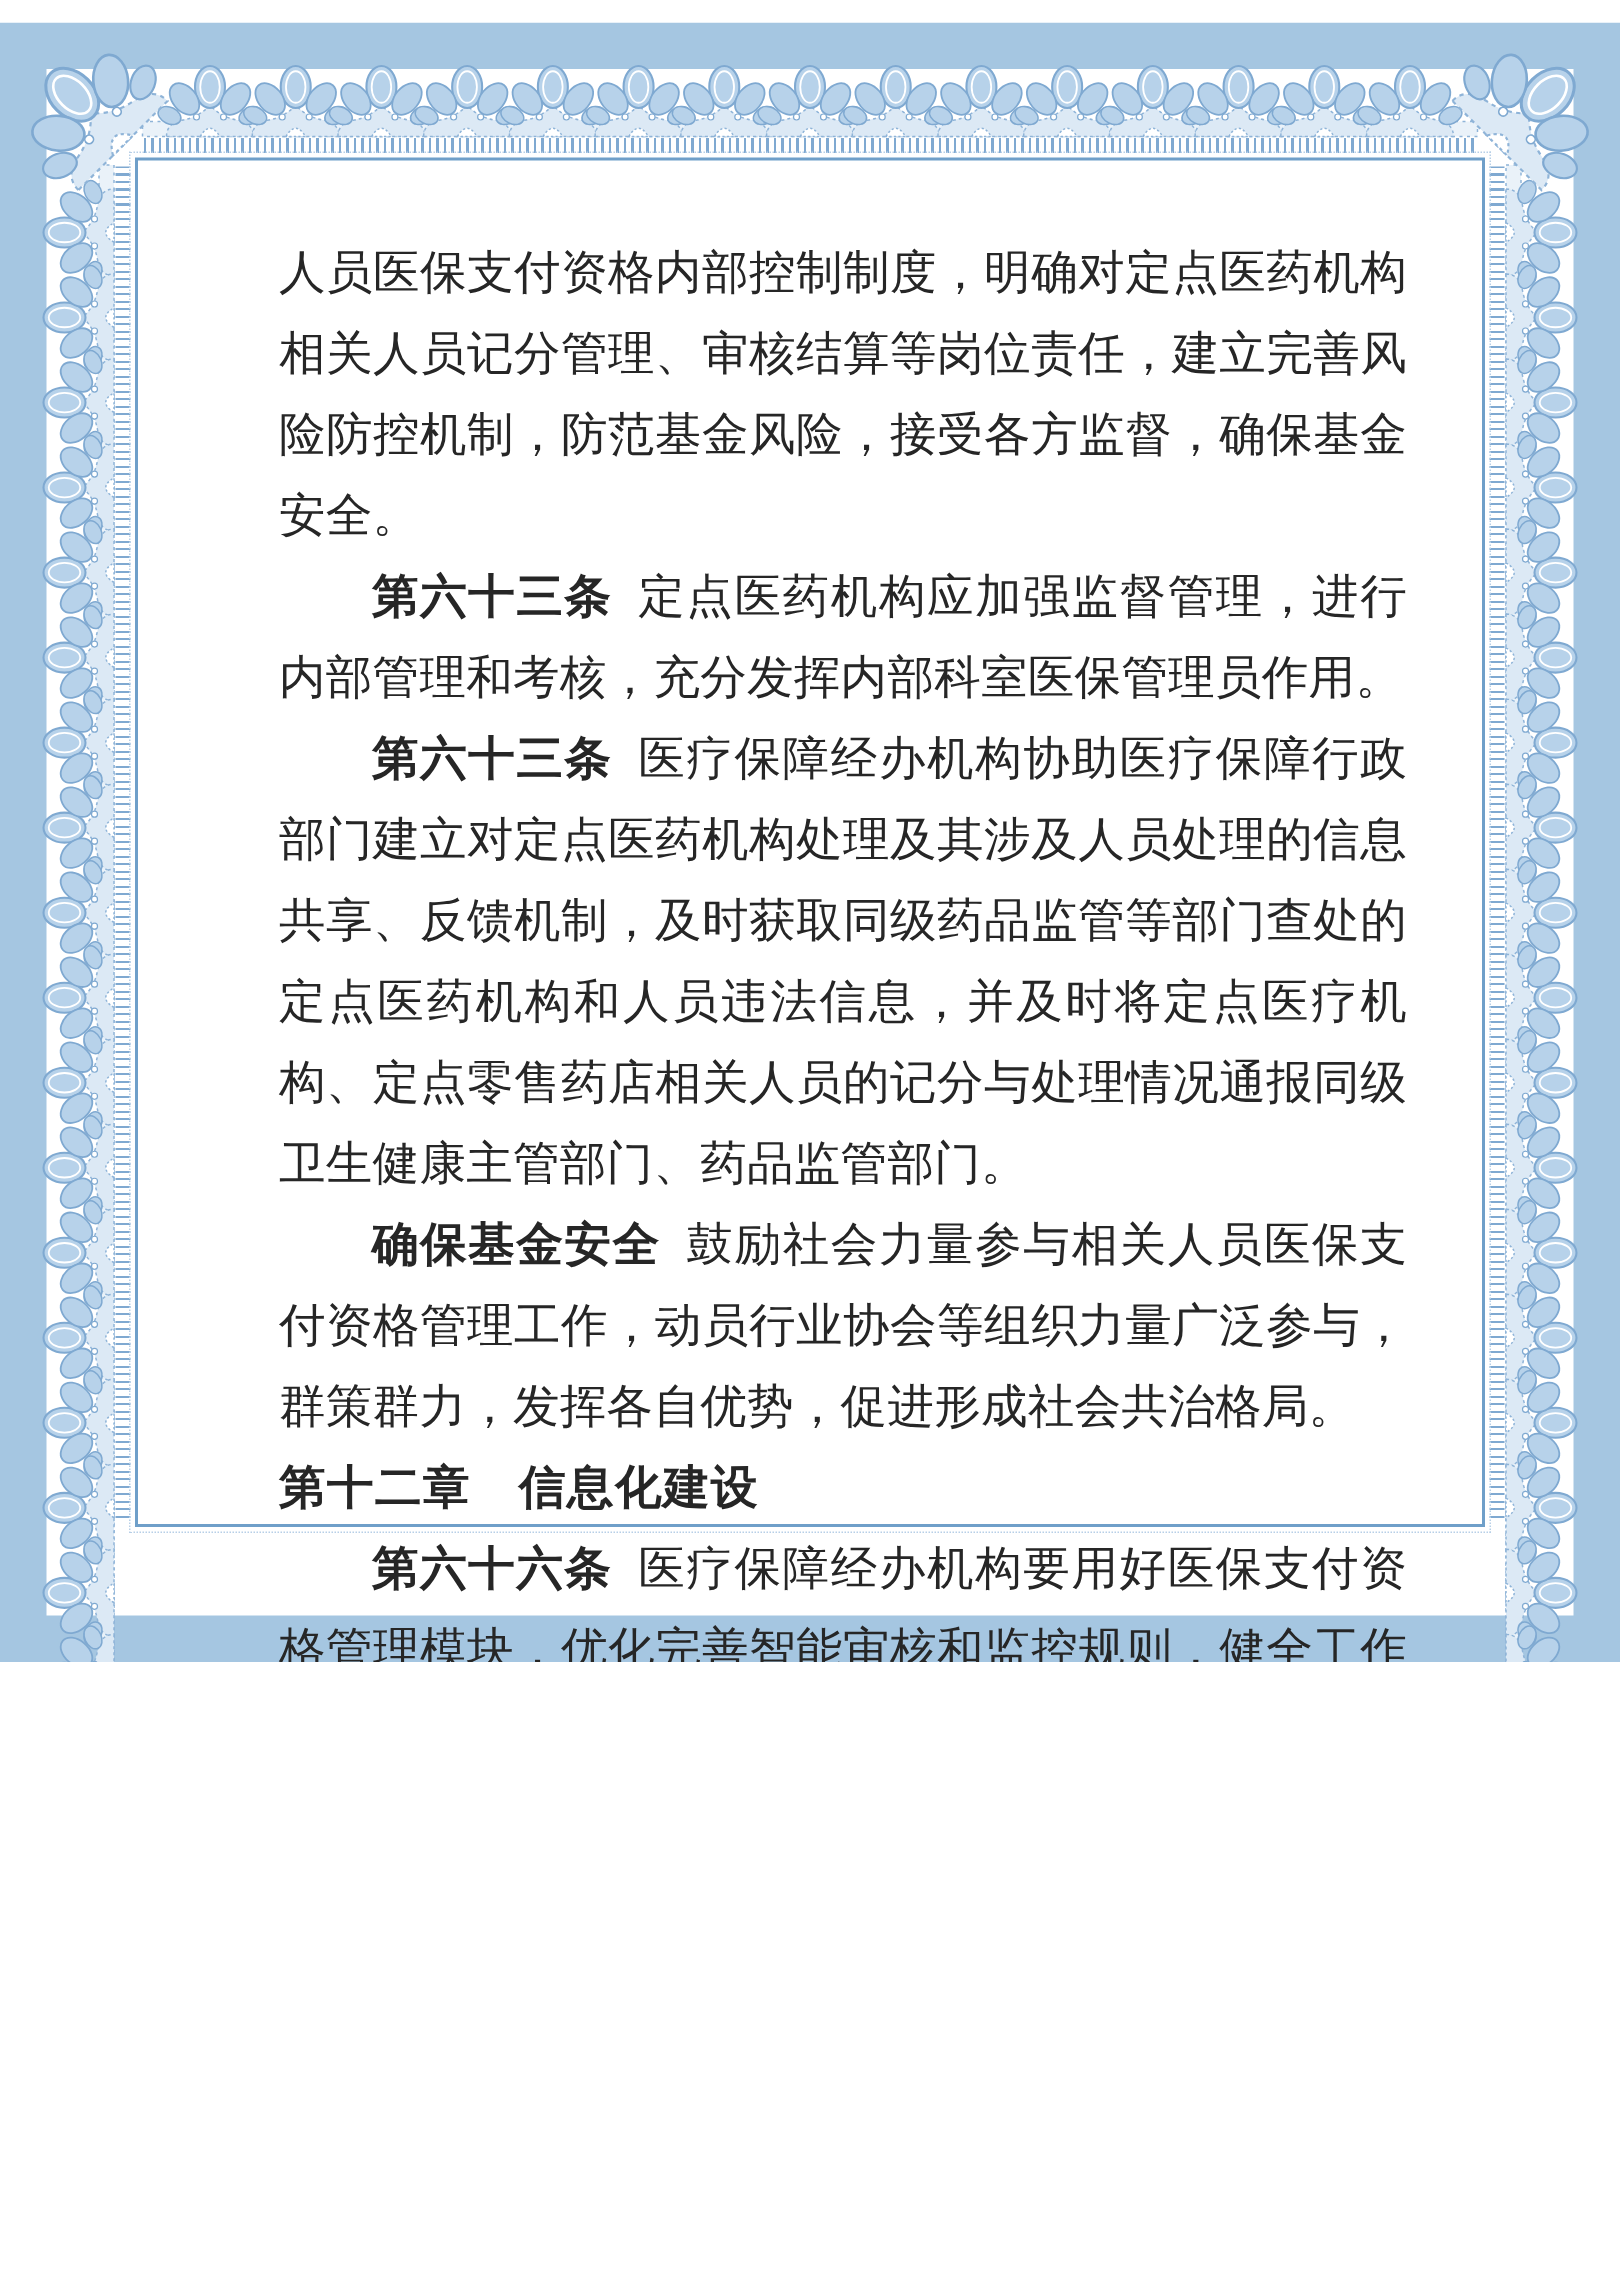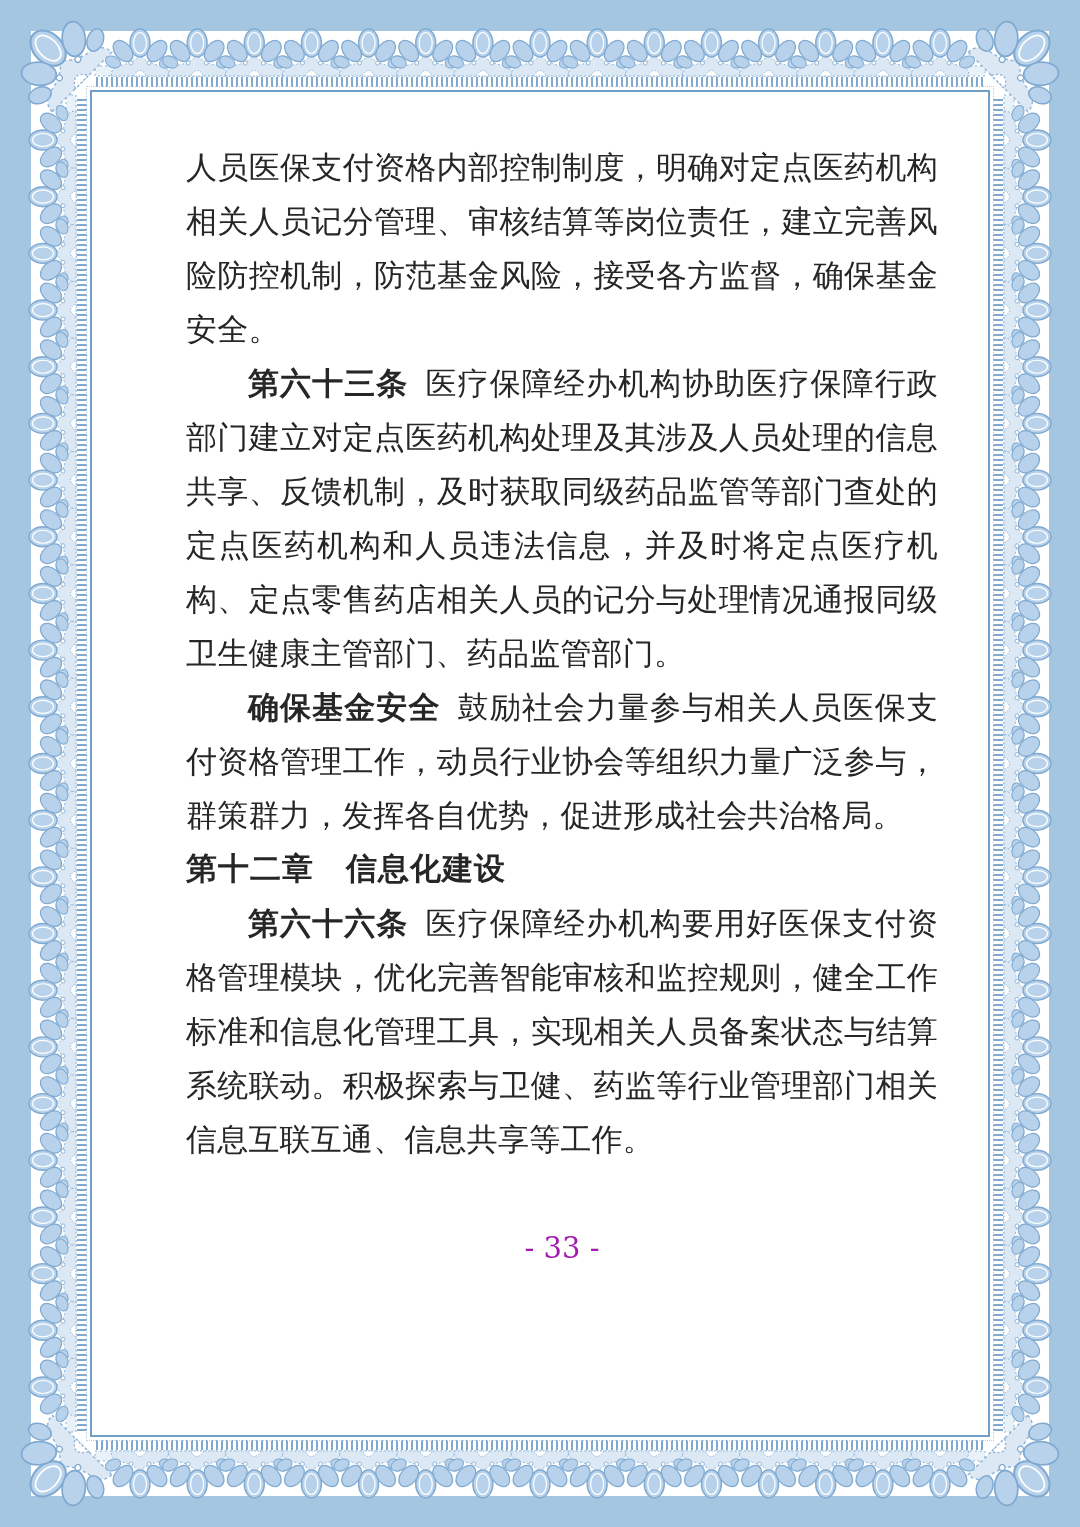--- a/index.html
+++ b/index.html
@@ -1,21 +1,22 @@
 <!DOCTYPE html>
 <html><head>
 <meta charset="utf-8">
 <style>
   html,body{margin:0;padding:0;background:#ffffff;}
   .page{
     position:relative;
-    width:1080px;height:1527px;
+    width:1080px;height:1093px;
     background:var(--paper,#fff);
     overflow:hidden;
     font-family:"DejaVu Serif","Liberation Serif",serif;
+    margin-top:15px;
   }
   
   .outer-band{
     position:absolute;inset:0;
     border:31px solid var(--band,#a5c6e1);
     box-sizing:border-box;
     pointer-events:none;
   }
   
   .lace{position:absolute;inset:0;width:1080px;height:1527px;pointer-events:none;}
@@ -1047,20 +1048,21 @@
   <div class="fringe h top"></div>
   <div class="fringe h bottom"></div>
   <div class="fringe v left"></div>
   <div class="fringe v right"></div>
 
   <div class="inner-frame"></div>
 
   <div class="content">
     <div id="paragraphs">
         <p class="para continuation">人员医保支付资格内部控制制度，明确对定点医药机构相关人员记分管理、审核结算等岗位责任，建立完善风险防控机制，防范基金风险，接受各方监督，确保基金安全。</p>
+        <p class="para article"><span class="lead">第六十三条</span>定点医药机构应加强监督管理，进行内部管理和考核，充分发挥内部科室医保管理员作用。</p>
         <p class="para article"><span class="lead">第六十三条</span>医疗保障经办机构协助医疗保障行政部门建立对定点医药机构处理及其涉及人员处理的信息共享、反馈机制，及时获取同级药品监管等部门查处的定点医药机构和人员违法信息，并及时将定点医疗机构、定点零售药店相关人员的记分与处理情况通报同级卫生健康主管部门、药品监管部门。</p>
         <p class="para article"><span class="lead">确保基金安全</span>鼓励社会力量参与相关人员医保支付资格管理工作，动员行业协会等组织力量广泛参与，群策群力，发挥各自优势，促进形成社会共治格局。</p>
         <p class="para chapter">第十二章　信息化建设</p>
         <p class="para article"><span class="lead">第六十六条</span>医疗保障经办机构要用好医保支付资格管理模块，优化完善智能审核和监控规则，健全工作标准和信息化管理工具，实现相关人员备案状态与结算系统联动。积极探索与卫健、药监等行业管理部门相关信息互联互通、信息共享等工作。</p>
       </div>
     <div class="page-number">- 33 -</div>
   </div>
 </div>
 
 </body></html>

